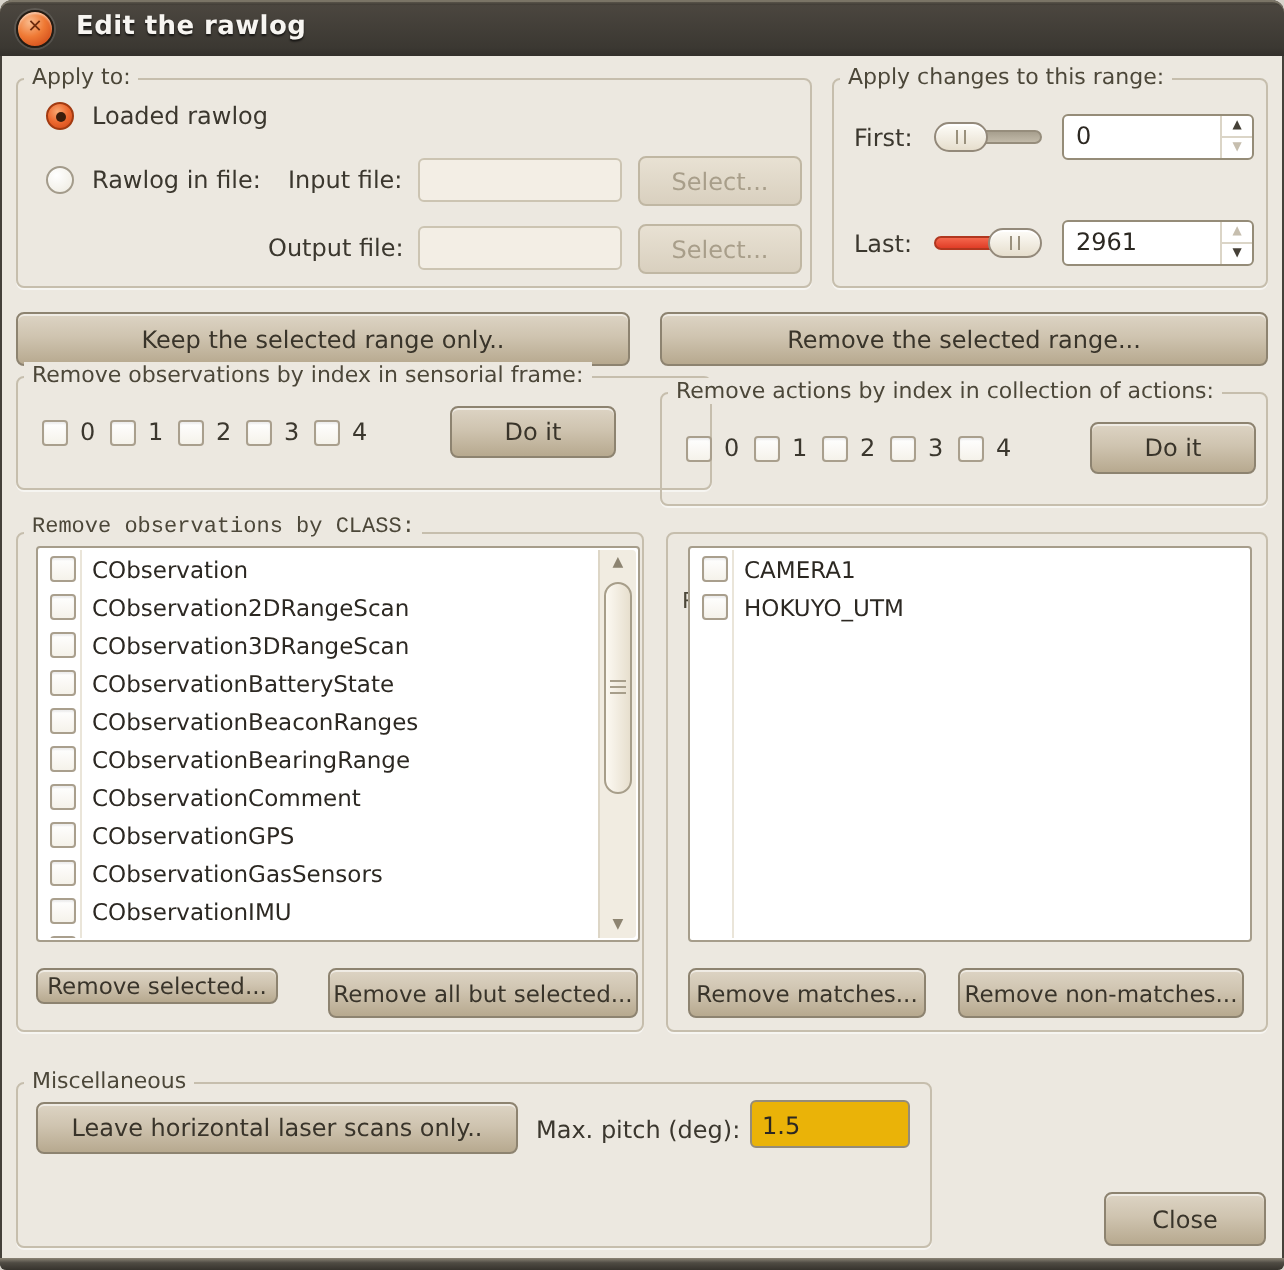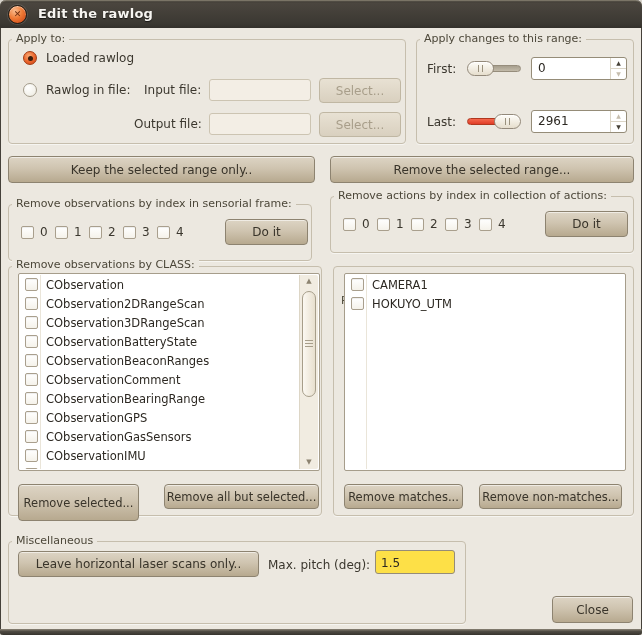--- a/index.html
+++ b/index.html
@@ -34,21 +34,21 @@
   .btn { position:absolute; display:flex; align-items:center; justify-content:center;
          background:linear-gradient(#ddd4c4 0%, #cfc4b0 45%, #b7a98f 100%);
          border:1px solid #8d8370; border-radius:4px;
          box-shadow:inset 0 1px 0 rgba(255,255,255,.55);
          font-size:12px; color:#39342a; cursor:pointer; white-space:nowrap; }
   .btn.small { font-size:11.5px; }
   .btn.disabled { background:linear-gradient(#e8e1d3,#d9d0bf); border-color:#c0b7a3;
                   color:#a89e8a; box-shadow:none; cursor:default; }
 
   
-  .field { position:absolute; background:#fde047; border:1px solid #958c78; border-radius:3px;
+  .field { position:absolute; background:#eab308; border:1px solid #958c78; border-radius:3px;
            font-size:12px; color:#2c2822; padding:2px 0 0 5px; }
   input.field { font-family:inherit; outline:none; }
   .field.disabled { background:#f3eee5; border-color:#ccc4b2; }
   .spin { position:absolute; background:#fff; border:1px solid #958c78; border-radius:3px; }
   .spin .val { position:absolute; left:6px; top:3px; font-size:12px; color:#2c2822; }
   .spin-btns { position:absolute; right:0; top:0; bottom:0; width:16px; border-left:1px solid #dbd5c7;
                display:flex; flex-direction:column; }
   .spin-half { flex:1; display:flex; align-items:center; justify-content:center;
                font-size:6px; color:#454037; cursor:pointer; line-height:1; }
   .spin-half.lower { border-top:1px solid #dbd5c7; }
@@ -173,21 +173,21 @@
     </div>
   </div>
 
   <div class="btn" style="left:8px; top:156px; width:307px; height:27px;">
     <span>Keep the selected range only..</span>
   </div>
   <div class="btn" style="left:330px; top:156px; width:304px; height:27px;">
     <span>Remove the selected range...</span>
   </div>
 
-  <div class="groupbox" style="left:8px; top:204px; width:304px; height:57px;text-decoration:underline;">
+  <div class="groupbox" style="left:8px; top:188px; width:348px; height:57px;text-decoration:underline;">
     <span class="legend">Remove observations by index in sensorial frame:</span>
     <div class="cbx-row">
 
         <label class="cbx-item">
           <span class="cbx"></span>
           <span class="cbx-label">0</span>
         </label>
 
         <label class="cbx-item">
           <span class="cbx"></span>
@@ -242,21 +242,21 @@
           <span class="cbx"></span>
           <span class="cbx-label">4</span>
         </label>
       </div>
     <div class="btn" style="left:214px; top:14px; width:83px; height:26px;">
       <span>Do it</span>
     </div>
   </div>
 
   <div class="groupbox" style="left:8px; top:266px; width:314px; height:250px;">
-    <span class="legend" style="top:-9px;">Remove observations by CLASS:</span>
+    <span class="legend" style="top:-9px;font-family:Liberation Mono, monospace;">Remove observations by CLASS:</span>
     <div class="listbox" style="left:9px; top:6px; width:302px; height:198px;">
       <div class="list-rows" style="right:20px;">
 
           <div class="list-row">
             <span class="cbx"></span>
             <span class="row-label">CObservation</span>
           </div>
 
           <div class="list-row">
             <span class="cbx"></span>
@@ -273,26 +273,26 @@
             <span class="row-label">CObservationBatteryState</span>
           </div>
 
           <div class="list-row">
             <span class="cbx"></span>
             <span class="row-label">CObservationBeaconRanges</span>
           </div>
 
           <div class="list-row">
             <span class="cbx"></span>
+            <span class="row-label">CObservationBearingRange</span>
+          </div>
+
+          <div class="list-row">
+            <span class="cbx"></span>
             <span class="row-label">CObservationComment</span>
-          </div>
-
-          <div class="list-row">
-            <span class="cbx"></span>
-            <span class="row-label">CObservationBearingRange</span>
           </div>
 
           <div class="list-row">
             <span class="cbx"></span>
             <span class="row-label">CObservationGPS</span>
           </div>
 
           <div class="list-row">
             <span class="cbx"></span>
             <span class="row-label">CObservationGasSensors</span>
@@ -309,21 +309,21 @@
           </div>
         </div>
       <div class="vscroll">
         <span class="scroll-arrow" style="top:3px;">▲</span>
         <div class="vthumb" style="top:16px; height:106px;">
           <span class="vgrip"></span>
         </div>
         <span class="scroll-arrow" style="bottom:3px;">▼</span>
       </div>
     </div>
-    <div class="btn small" style="left:9px; top:217px; width:121px; height:37px;">
+    <div class="btn small" style="left:9px; top:217px; width:121px; height:18px;">
       <span>Remove selected...</span>
     </div>
     <div class="btn small" style="left:142px; top:217px; width:155px; height:25px;margin-left:13px;">
       <span>Remove all but selected...</span>
     </div>
   </div>
 
   <div class="groupbox" style="left:333px; top:266px; width:301px; height:250px;">
     <span class="legend" style="top:-9px;margin-top:36px;">Remove observations by LABEL:</span>
     <div class="listbox" style="left:10px; top:6px; width:282px; height:198px;">

